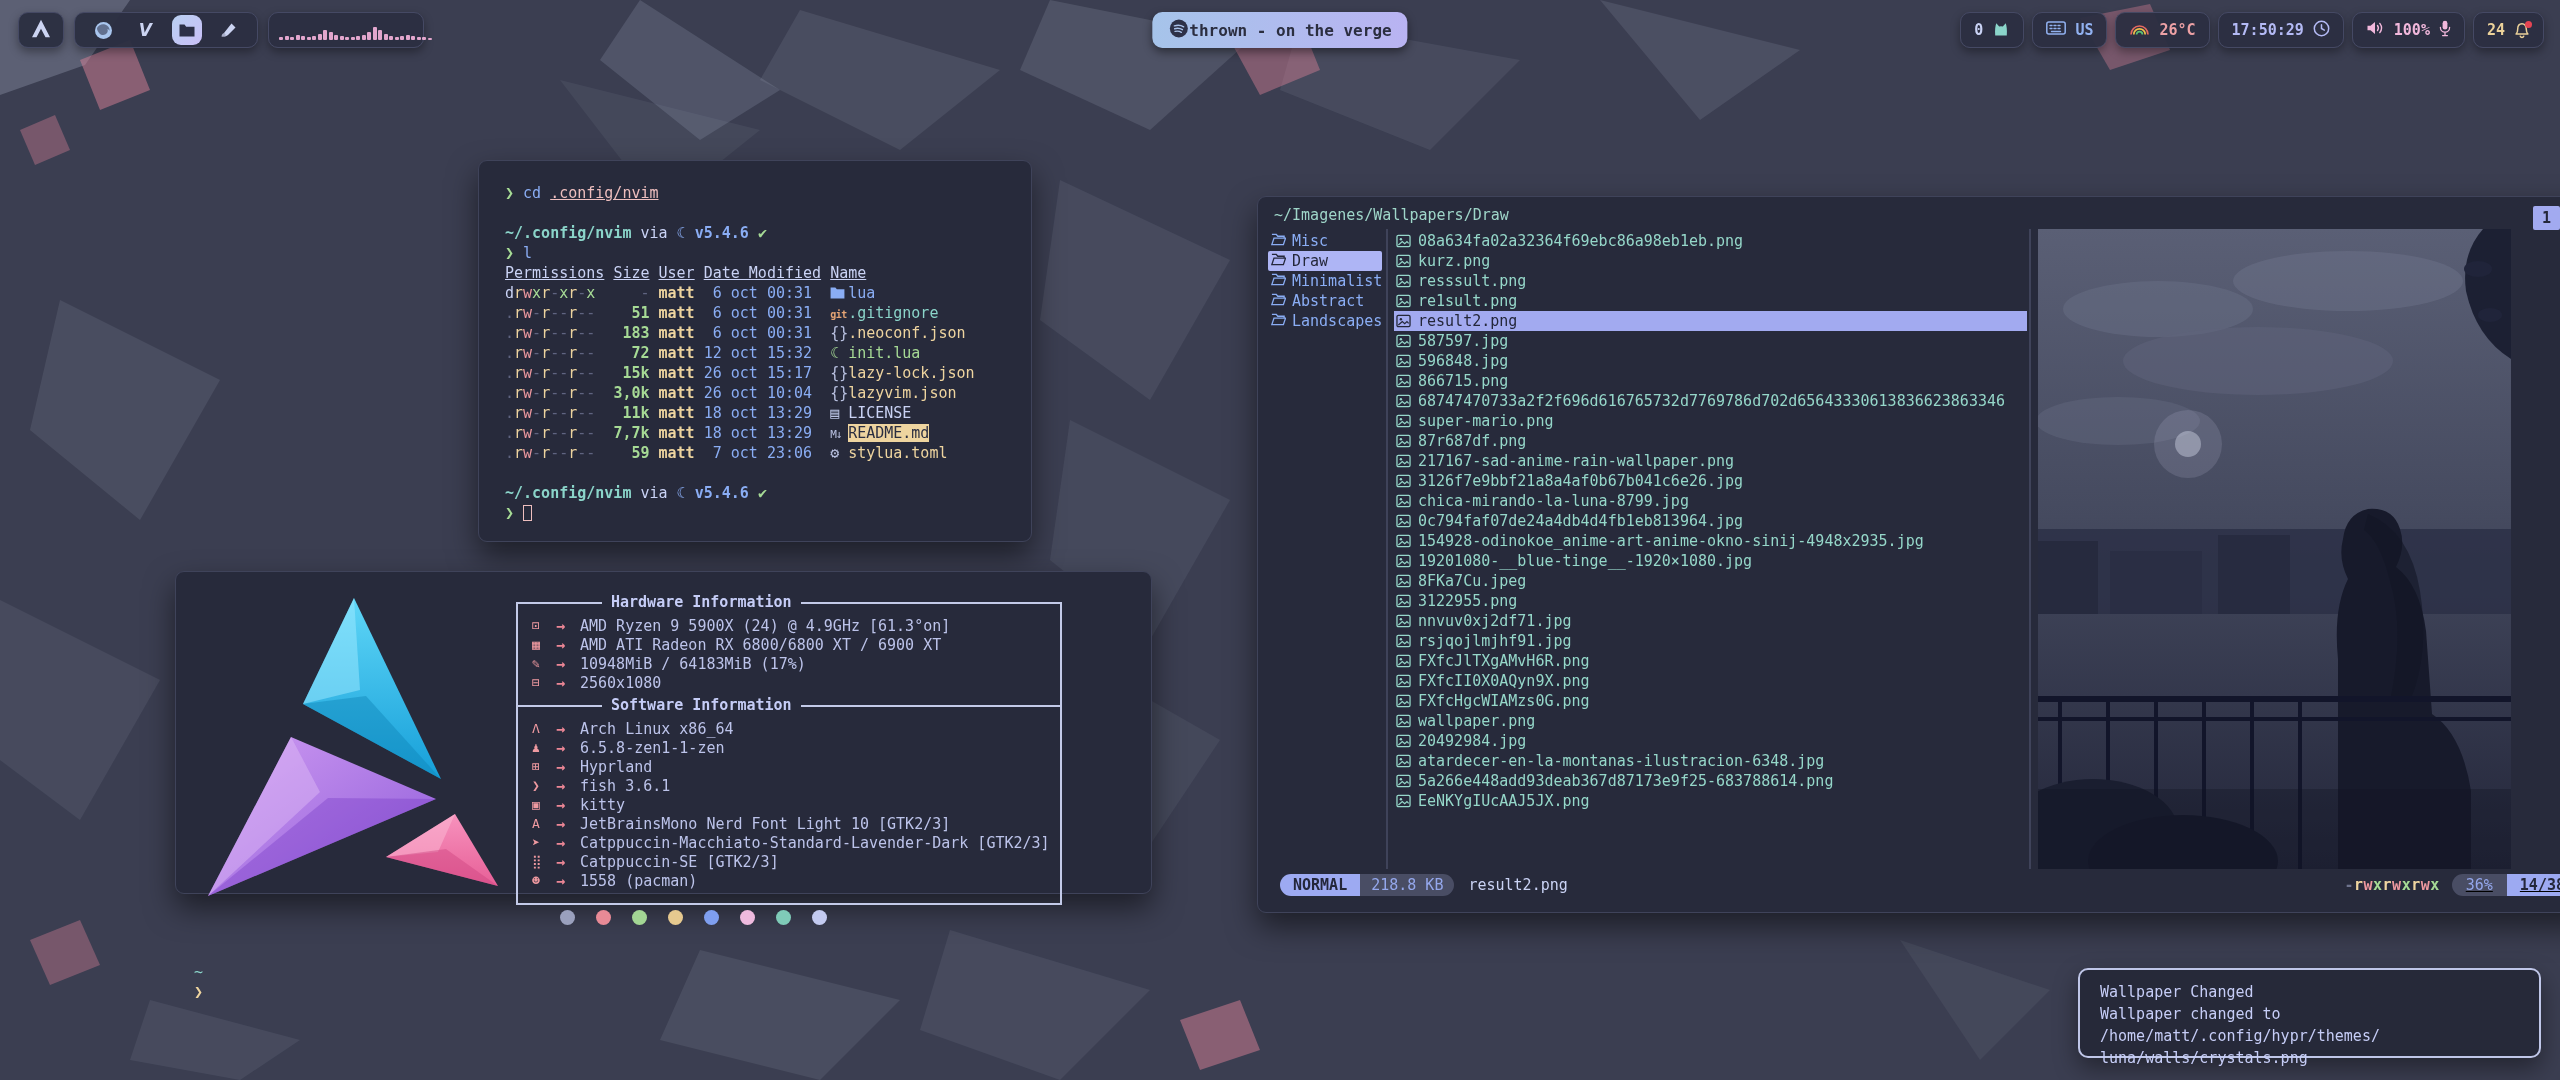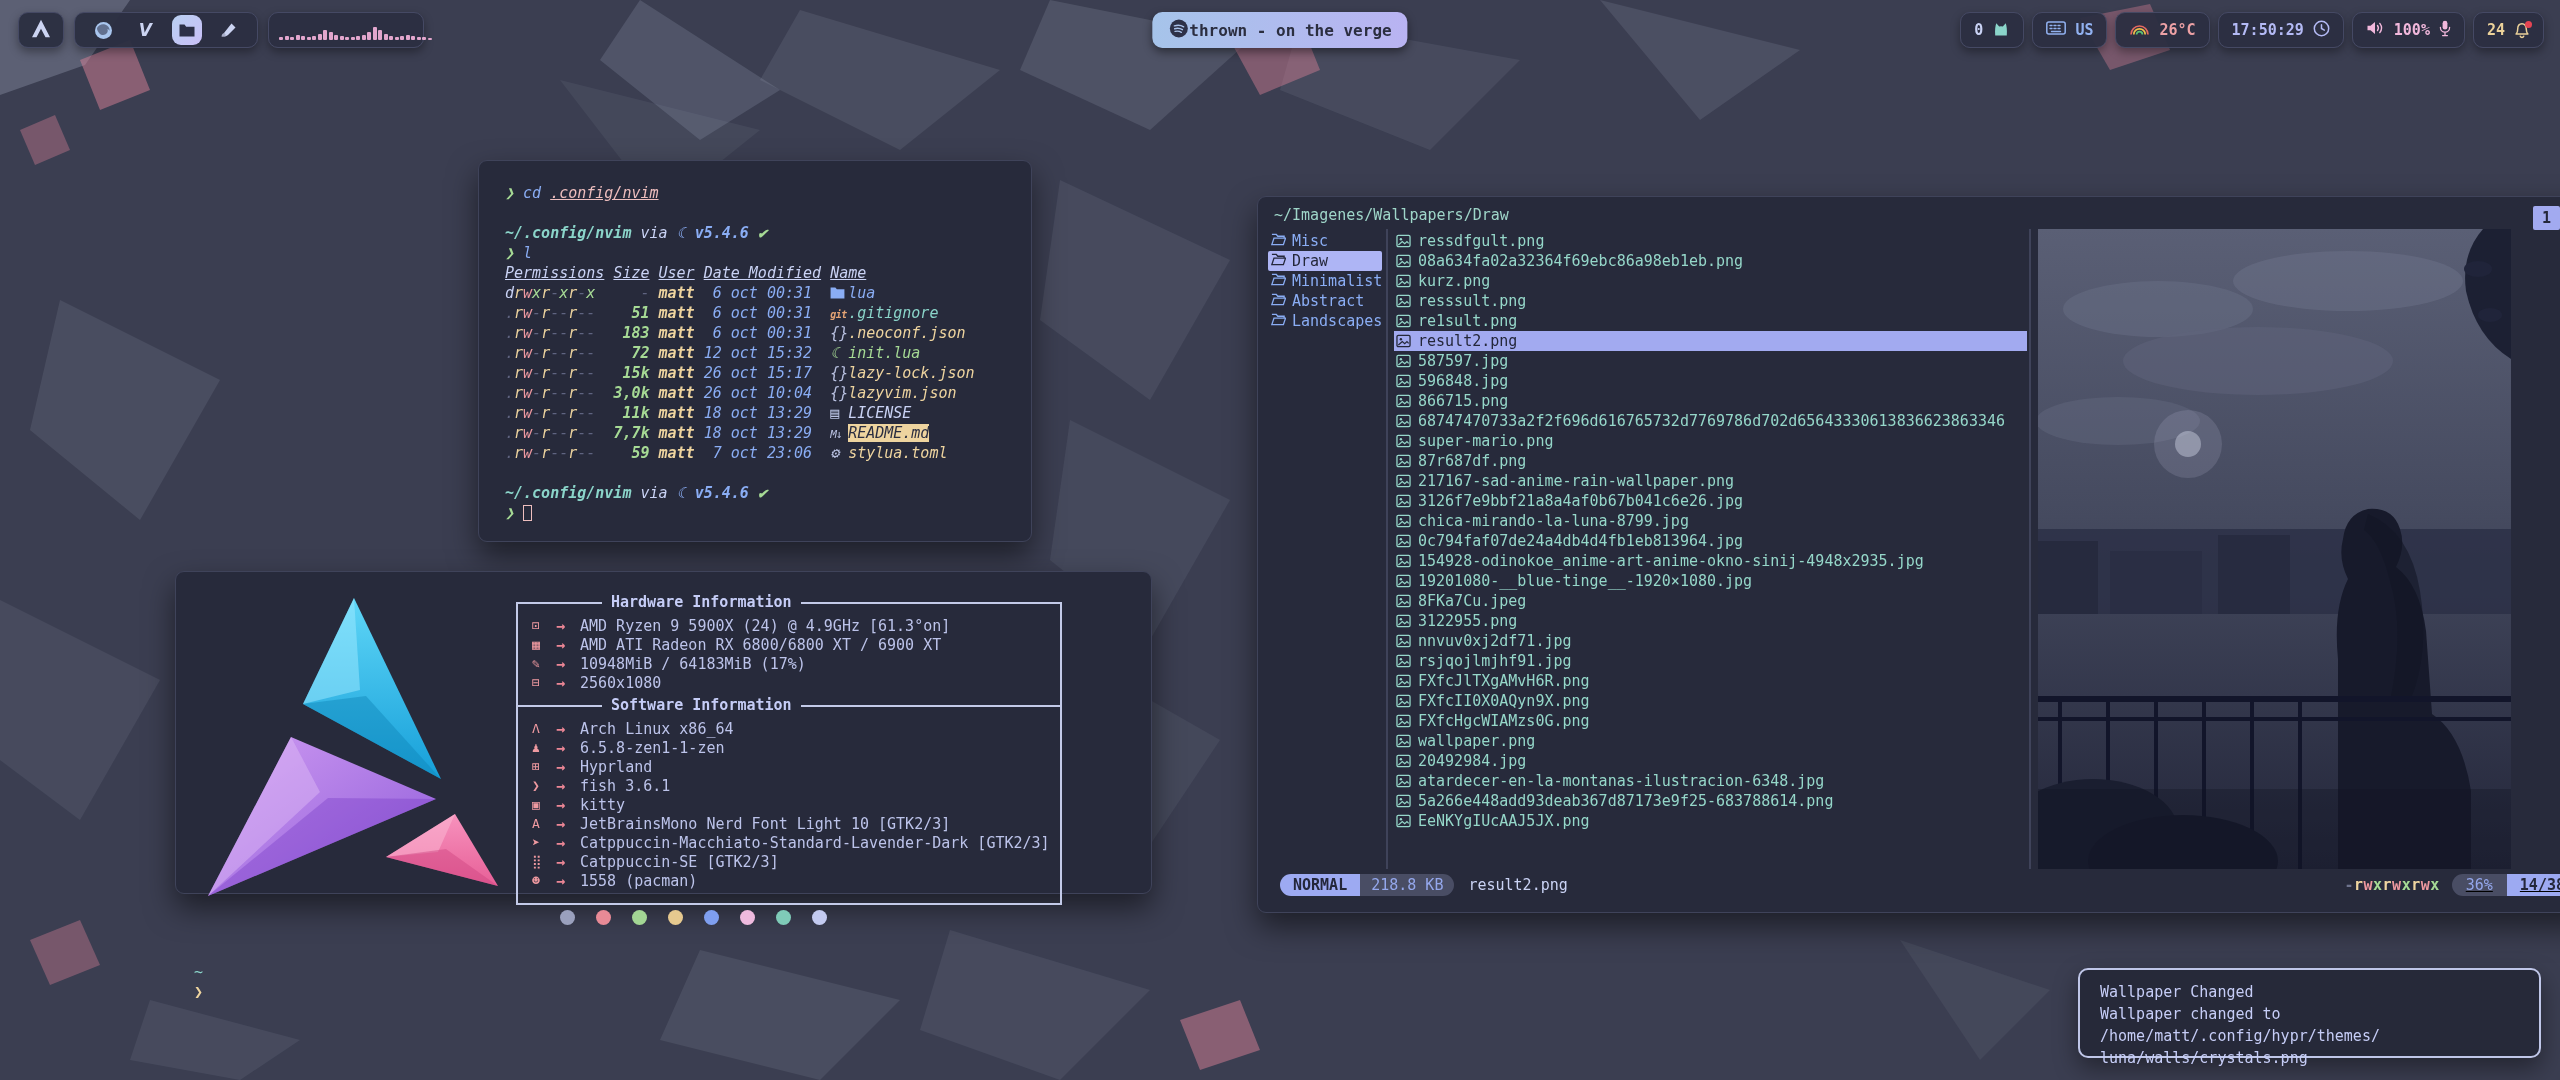--- a/index.html
+++ b/index.html
@@ -31,21 +31,21 @@
   #tray .pill{position:relative;top:12px;gap:9px;padding:0 13px;font-size:15px;font-weight:600;justify-content:center;}
   .bellwrap{position:relative;display:flex;}
   .bell-dot{position:absolute;right:-2px;top:-1px;width:7px;height:7px;border-radius:50%;background:#e64553;}
 
   
   .window{position:absolute;background:var(--win);border:1px solid var(--winborder);border-radius:9px;
           box-shadow:0 14px 30px rgba(0,0,0,.5);z-index:2;}
 
   
   #terminal{left:478px;top:160px;width:554px;height:382px;}
-  #term-body{padding:22px 0 0 26px;font-size:15px;line-height:20px;color:var(--fg);font-style:italic;}
+  #term-body{padding:22px 0 0 26px;font-size:15px;line-height:20px;color:var(--fg);}
   .tline{white-space:pre;height:20px;}
   .c-g{color:var(--green);} .c-b{color:var(--blue);} .c-y{color:var(--yellow);}
   .c-r{color:var(--red);} .c-t{color:var(--teal);} .c-dim{color:var(--dim);}
   .c-fg{color:var(--fg);} .c-rose{color:var(--rose);}
   .b{font-weight:700;} .ul{text-decoration:underline;}
   .tic{display:inline-block;width:18px;color:#b8c0e0;}
   .tic svg{vertical-align:-1px;}
   .gitw{font-size:10px;font-weight:700;color:#e5a475;letter-spacing:-.5px;}
   .mdw{font-size:11px;letter-spacing:-1px;}
   .name-sel{background:var(--yellow);color:#2b2e40;}
@@ -440,30 +440,20 @@
       <div class="side-item">
         <span><svg width="15" height="13" viewBox="0 0 16 13">
             <path d="M1 1h4.6l1.6 2H14v2" fill="none" stroke="currentColor" stroke-width="1.4"></path>
             <path d="M3.2 5h12.3l-2.3 7H.9Z" fill="none" stroke="currentColor" stroke-width="1.4"></path>
           </svg></span>
         <span>Landscapes</span>
       </div>
     </div>
   <div class="vline" id="vl1"></div>
   <div id="fm-list">
-      <div class="file-row">
-        <span style="display:flex">
-          <svg width="15" height="14" viewBox="0 0 16 15">
-            <rect x="1" y="1.5" width="14" height="12" rx="1.5" fill="none" stroke="currentColor" stroke-width="1.4"></rect>
-            <circle cx="5.2" cy="5.6" r="1.3" fill="currentColor"></circle>
-            <path d="M2.5 11.8 6.7 8l2.6 2.3 2.4-2.1 1.8 1.8" fill="none" stroke="currentColor" stroke-width="1.3"></path>
-          </svg>
-        </span>
-        <span>ressdfgult.png</span>
-      </div>
       <div class="file-row">
         <span style="display:flex">
           <svg width="15" height="14" viewBox="0 0 16 15">
             <rect x="1" y="1.5" width="14" height="12" rx="1.5" fill="none" stroke="currentColor" stroke-width="1.4"></rect>
             <circle cx="5.2" cy="5.6" r="1.3" fill="currentColor"></circle>
             <path d="M2.5 11.8 6.7 8l2.6 2.3 2.4-2.1 1.8 1.8" fill="none" stroke="currentColor" stroke-width="1.3"></path>
           </svg>
         </span>
         <span>08a634fa02a32364f69ebc86a98eb1eb.png</span>
       </div>

